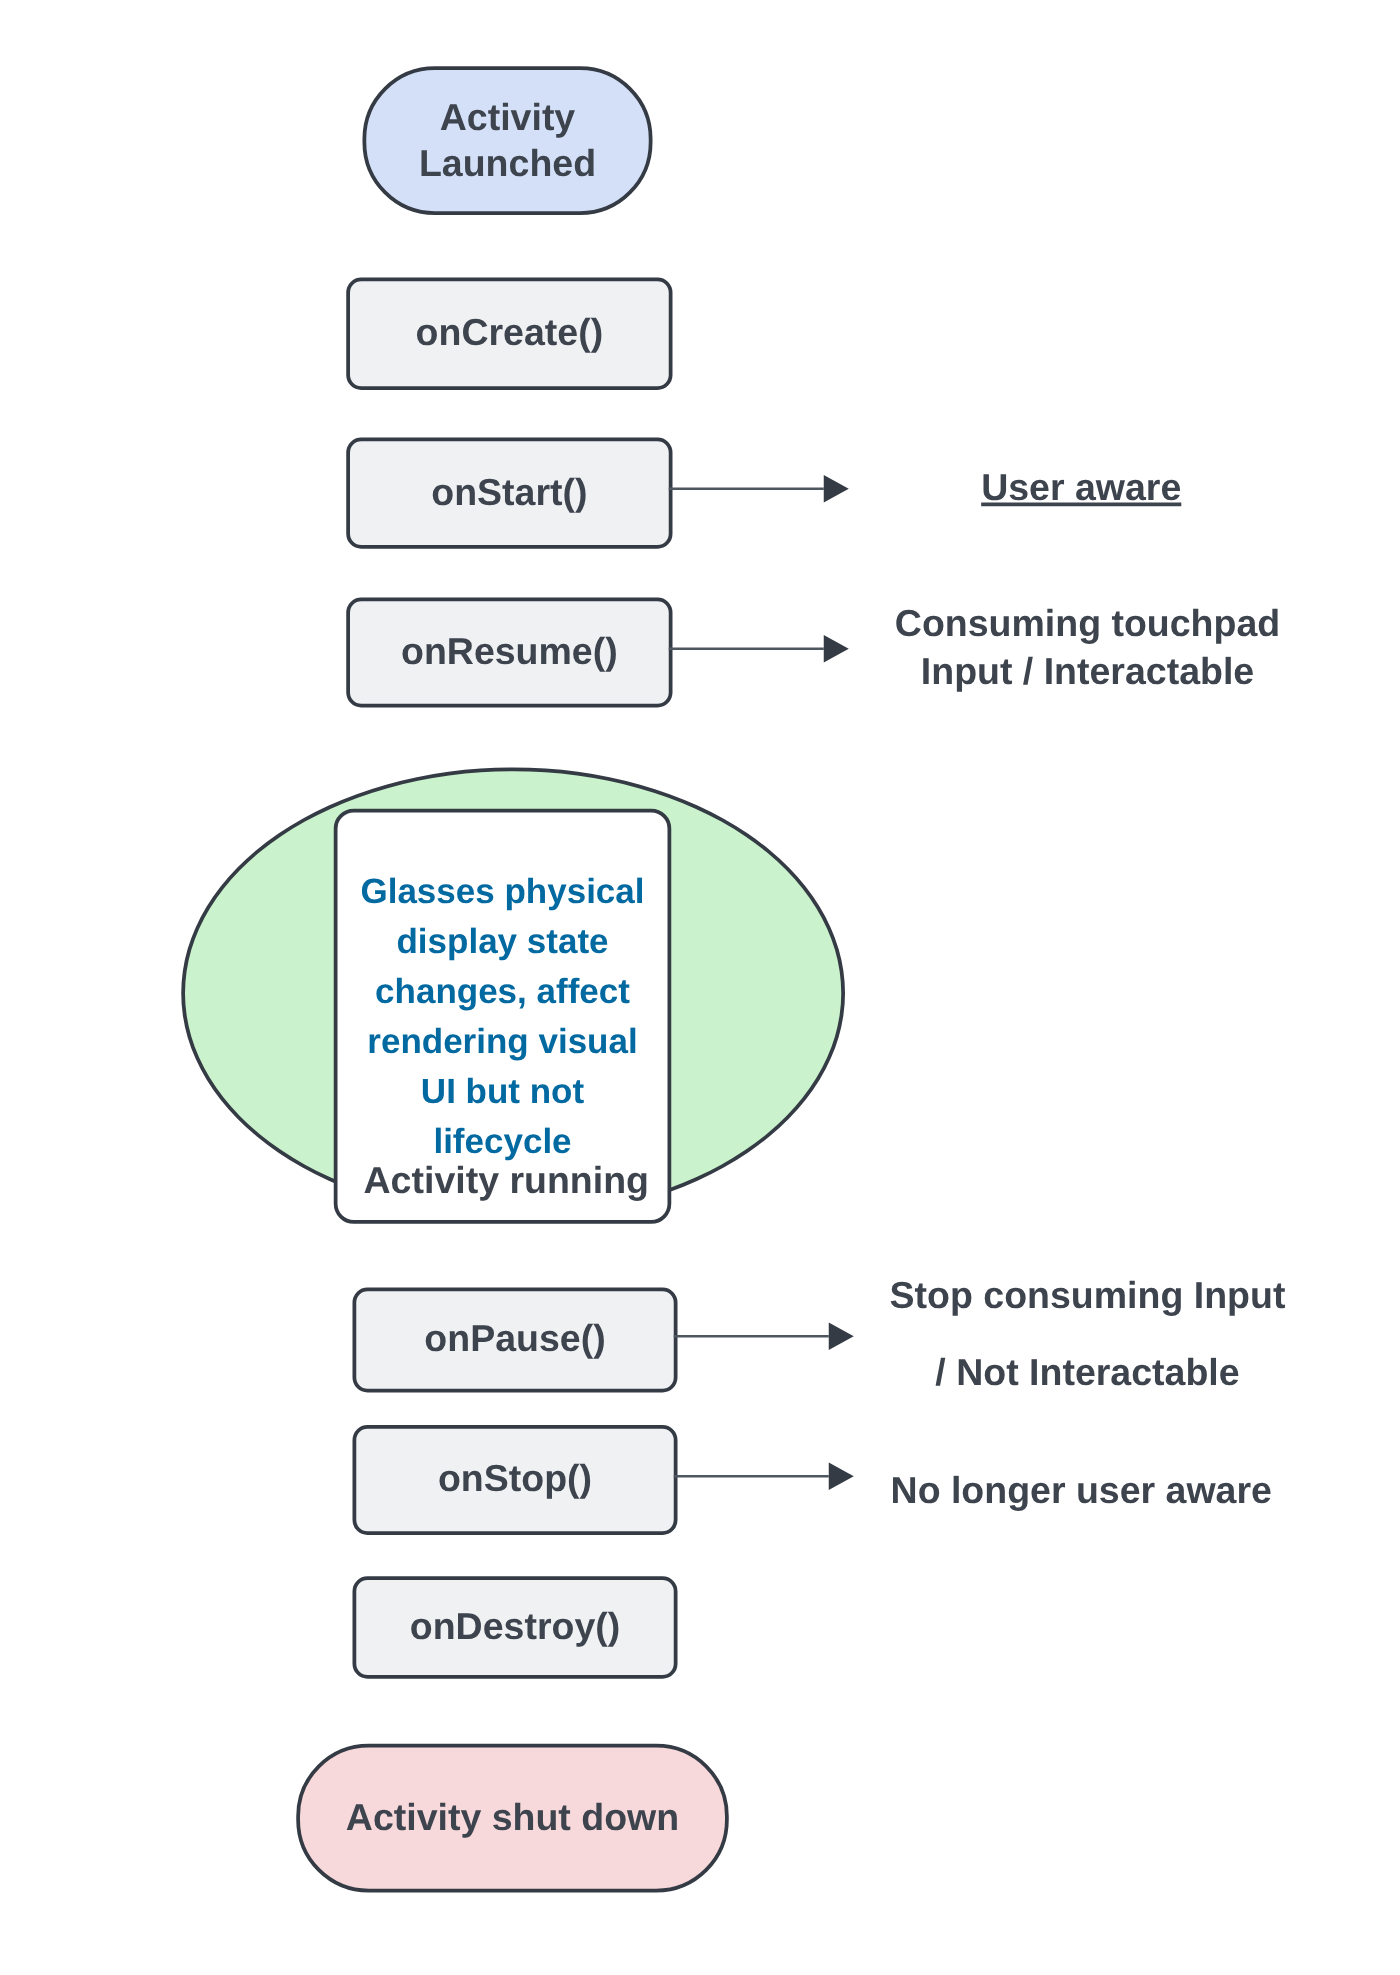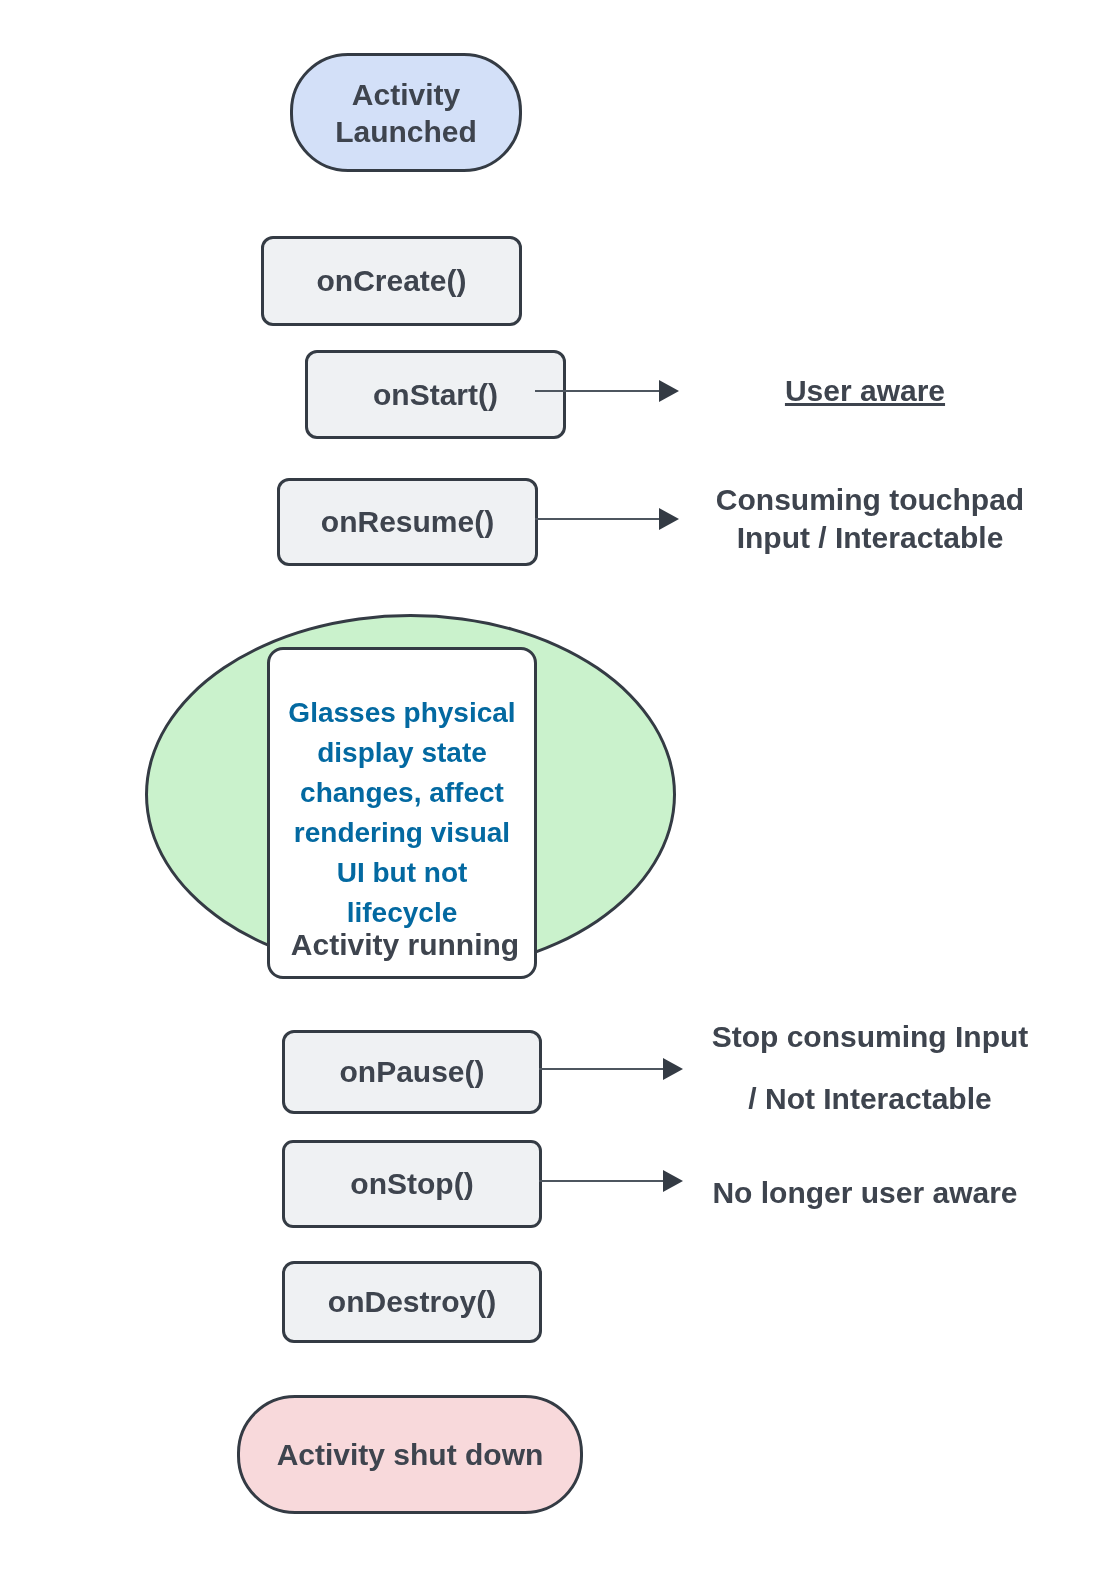--- a/index.html
+++ b/index.html
@@ -41,25 +41,25 @@
     position:absolute;top:0;width:0;height:0;
     border-top:11px solid transparent;border-bottom:11px solid transparent;
     border-left:20px solid #343b44;
   }
   .annotation{
     position:absolute;display:flex;flex-direction:column;align-items:center;justify-content:center;
     text-align:center;font-size:30px;line-height:38px;color:#3e444e;
   }
   
   #node-launched{left:290px;top:53px;width:226px;height:113px;border-radius:58px;background:#d3e0f8;}
-  #node-oncreate{left:261px;top:222px;width:255px;height:84px;margin-top:14px;}
-  #node-onstart{left:277px;top:350px;width:255px;height:83px;margin-left:28px;}
+  #node-oncreate{left:277px;top:222px;width:255px;height:84px;}
+  #node-onstart{left:277px;top:350px;width:255px;height:83px;}
   #node-onresume{left:277px;top:478px;width:255px;height:82px;}
   #node-onpause{left:282px;top:1030px;width:254px;height:78px;}
-  #node-onstop{left:282px;top:1140px;width:254px;height:82px;border-radius:11px;}
+  #node-onstop{left:282px;top:1140px;width:254px;height:82px;}
   #node-ondestroy{left:282px;top:1261px;width:254px;height:76px;}
   #node-shutdown{left:237px;top:1395px;width:340px;height:113px;border-radius:58px;background:#f8d9db;}
   #arrow-onstart{left:535px;top:380px;width:144px;}
   #arrow-onresume{left:535px;top:508px;width:144px;}
   #arrow-onpause{left:539px;top:1058px;width:144px;}
   #arrow-onstop{left:539px;top:1170px;width:144px;}
   .arrow .shaft{width:124px;}
   .arrow .head{left:124px;}
   #ann-onstart{left:700px;top:371px;width:330px;height:40px;text-decoration:underline;}
   #ann-onresume{left:690px;top:477px;width:360px;height:84px;}

